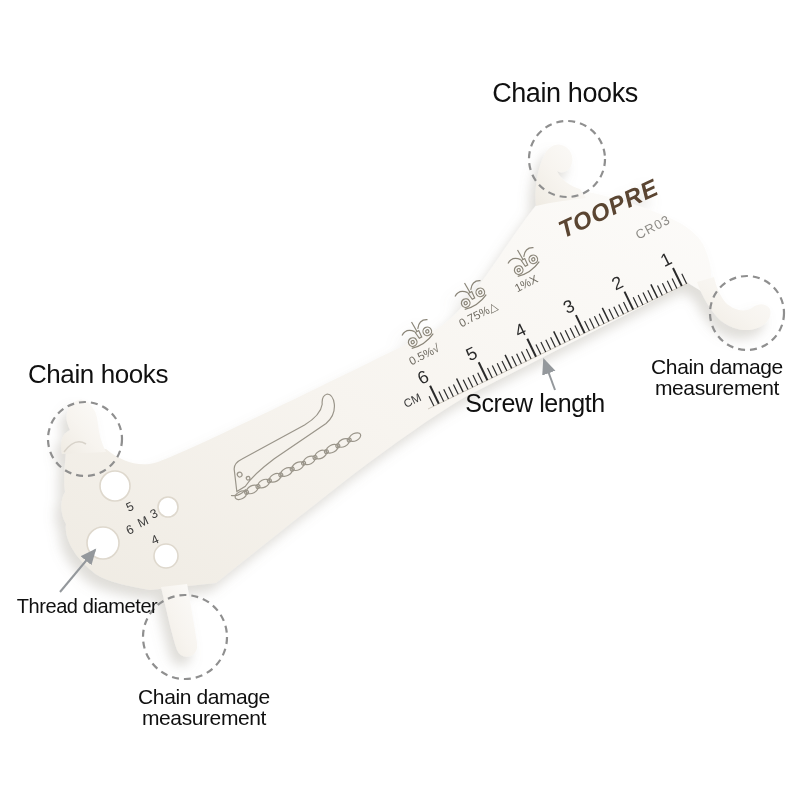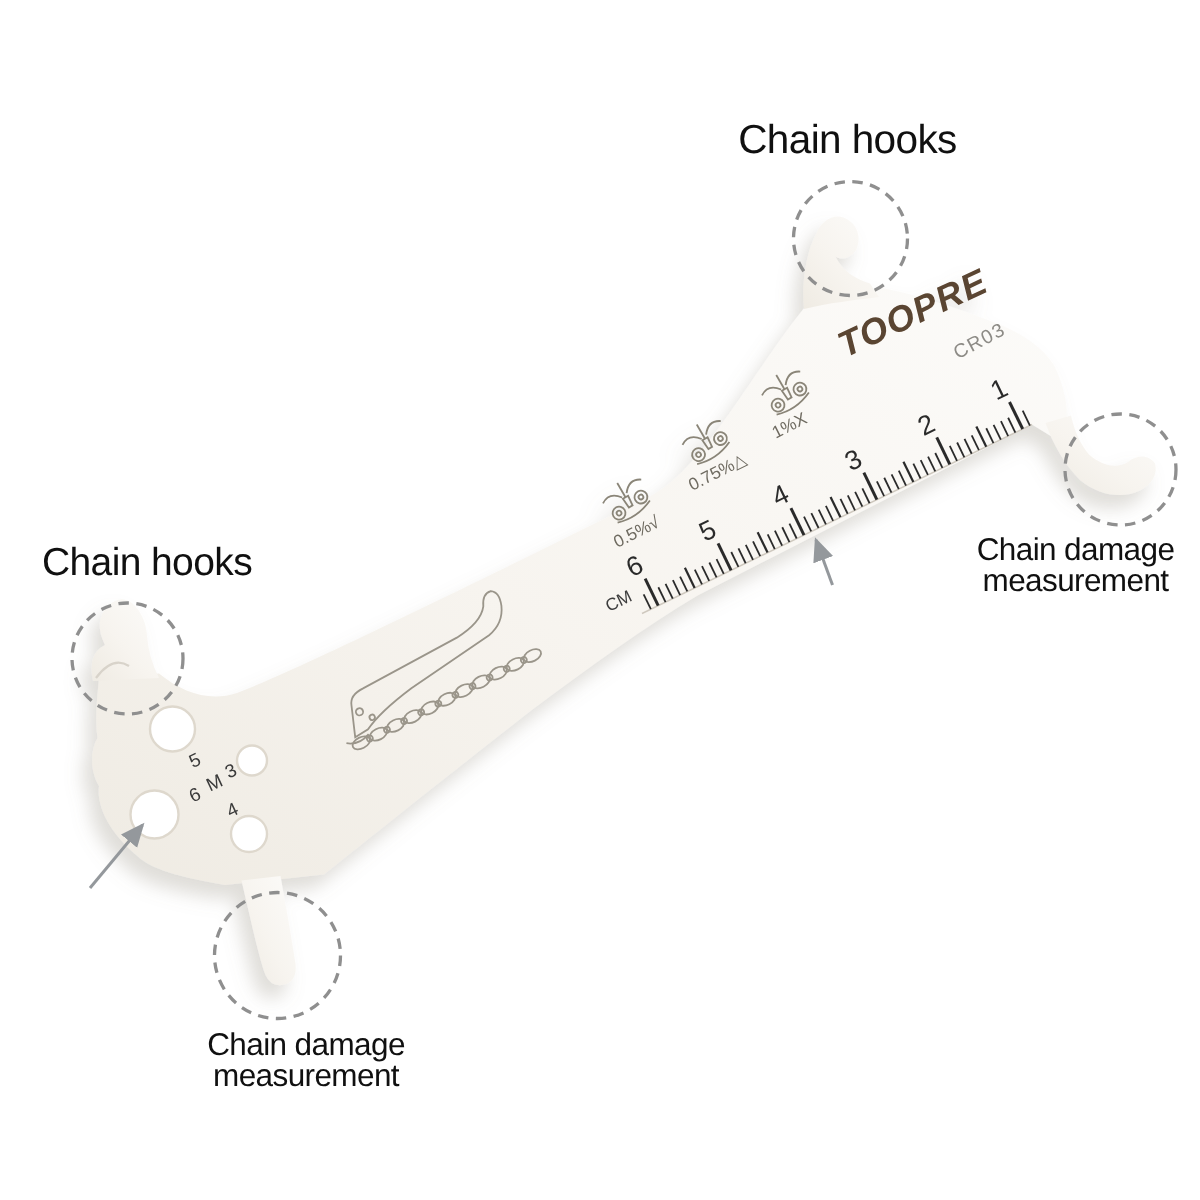--- a/index.html
+++ b/index.html
@@ -230,20 +230,22 @@
 
 <div class="lbl lbl-xl" style="left:445px;top:80px;width:240px;">Chain hooks</div>
 
 <div class="lbl lbl-xl" style="left:18px;top:361px;width:160px;font-size:26px;">Chain hooks</div>
 
 <div class="lbl lbl-md" style="left:628px;top:356px;width:178px;">
   <span>Chain damage</span><br>
   <span>measurement</span>
 </div>
 
-
+<div class="lbl lbl-lg" style="left:435px;top:391px;width:200px;">Screw length</div>
+
+<div class="lbl lbl-sm" style="left:12px;top:596px;width:150px;">Thread diameter</div>
 
 <div class="lbl lbl-md" style="left:115px;top:686px;width:178px;">
   <span>Chain damage</span><br>
   <span>measurement</span>
 </div>
 
 </div>
 
 </body></html>

